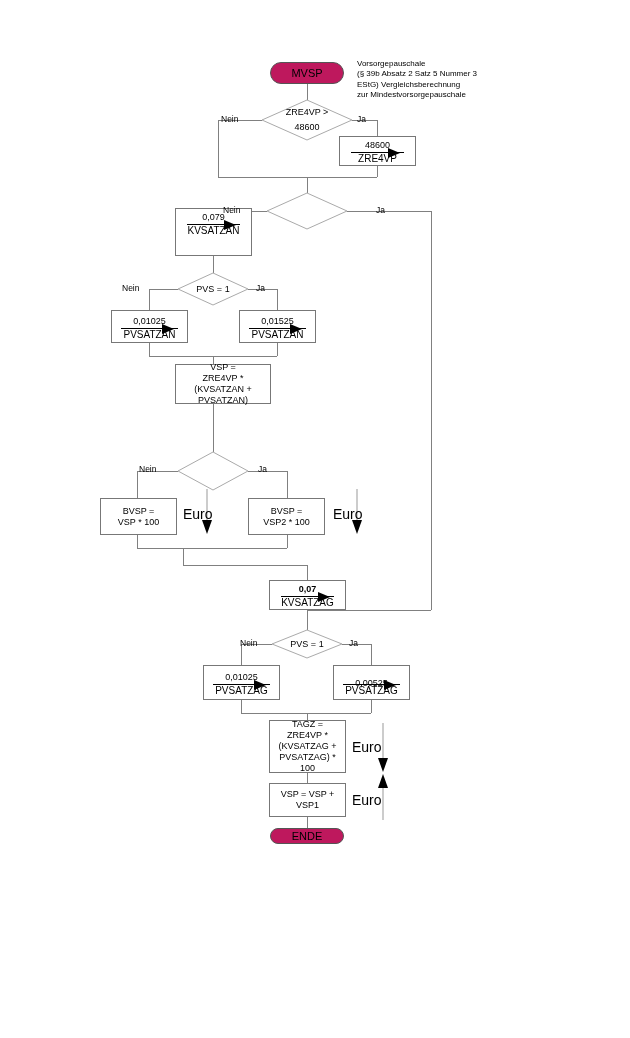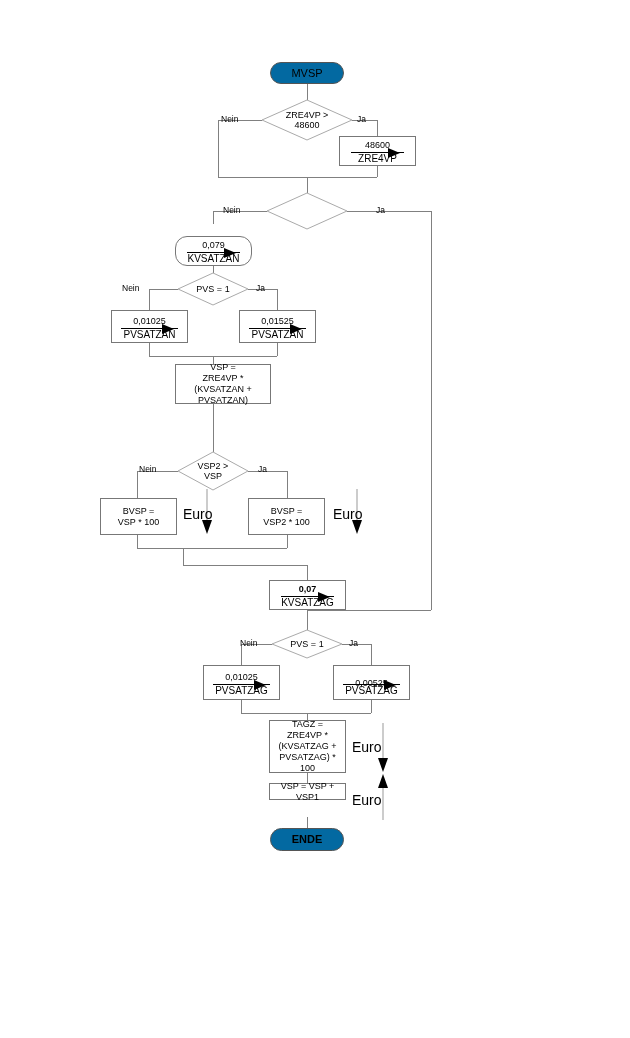--- a/index.html
+++ b/index.html
@@ -37,21 +37,21 @@
     justify-content: center;
     text-align: center;
     font-size: 9px;
     line-height: 11px;
     color: #000;
     white-space: pre-line;
   }
   .terminator {
     border: 1px solid #555;
     border-radius: 18px;
-    background: #0369a1;
+    background: #be185d;
     font-size: 11px;
   }
   .process {
     border: 1px solid #777;
     background: #fff;
   }
   .assign {
     border: 1px solid #777;
     background: #fff;
     position: absolute;
@@ -87,21 +87,21 @@
     position: absolute;
     font-size: 8px;
     line-height: 10.4px;
     color: #000;
     white-space: pre-line;
     text-align: left;
   }
   .diamond-text {
     position: absolute;
     font-size: 9px;
-    line-height: 10px;
+    line-height: 15px;
     text-align: center;
     white-space: pre-line;
     display: flex;
     align-items: center;
     justify-content: center;
   }
   .euro {
     position: absolute;
     font-size: 14px;
     font-weight: normal;
@@ -217,43 +217,45 @@
       <polygon points="307,193 347,211 307,229 267,211"></polygon>
       <polygon points="213,273 248,289 213,305 178,289"></polygon>
       <polygon points="213,452 248,471 213,490 178,471"></polygon>
       <polygon points="307,630 342,644 307,658 272,644"></polygon>
     </g>
   </svg>
 
   <div class="diamond-text" style="left:262px; top:100px; width:90px; height:40px;">ZRE4VP &gt;
 48600</div>
   <div class="diamond-text" style="left:178px; top:273px; width:70px; height:32px;">PVS = 1</div>
-  <div class="diamond-text" style="left:178px; top:452px; width:70px; height:38px;">VSP2 &gt;
-VSP</div>
   <div class="diamond-text" style="left:272px; top:630px; width:70px; height:28px;">PVS = 1</div>
 
   <div class="node terminator" style="left:270px; top:62px; width:74px; height:22px;">
     <span>MVSP</span>
   </div>
 
-  <div class="node terminator" style="left:270px; top:828px; width:74px; height:23px;font-weight:bold;">
+  <div class="node terminator" style="left:270px; top:828px; width:74px; height:16px;">
     <span>ENDE</span>
   </div>
 
+  <div class="headnote" style="left:357px; top:59px; width:260px;">Vorsorgepauschale
+(§ 39b Absatz 2 Satz 5 Nummer 3
+EStG) Vergleichsberechnung
+zur Mindestvorsorgepauschale</div>
 
   <div class="assign" style="left:339px; top:136px; width:77px; height:30px;">
     <div class="num" style="top:3px;">48600</div>
     <div class="bar" style="left:11px; right:11px; top:15px;"></div>
     <div class="den" style="top:17px;">ZRE4VP</div>
     <svg style="position:absolute; left:48px; top:10px; width:14px; height:12px;">
         <path d="M0,1 L12,6 L0,11 z" fill="#000"></path>
       </svg>
   </div>
 
-  <div class="assign" style="left:175px; top:236px; width:77px; height:30px;border-radius:12px;">
+  <div class="assign" style="left:175px; top:208px; width:77px; height:48px;">
     <div class="num" style="top:3px;">0,079</div>
     <div class="bar" style="left:11px; right:11px; top:15px;"></div>
     <div class="den" style="top:17px;">KVSATZAN</div>
     <svg style="position:absolute; left:48px; top:10px; width:14px; height:12px;">
         <path d="M0,1 L12,6 L0,11 z" fill="#000"></path>
       </svg>
   </div>
 
   <div class="assign" style="left:111px; top:310px; width:77px; height:33px;">
     <div class="num" style="top:5px;">0,01025</div>
@@ -318,21 +320,21 @@
   </div>
 
   <div class="node process" style="left:269px; top:720px; width:77px; height:53px;">
     <span>TAGZ =
 ZRE4VP *
 (KVSATZAG +
 PVSATZAG) *
 100</span>
   </div>
 
-  <div class="node process" style="left:269px; top:783px; width:77px; height:17px;">
+  <div class="node process" style="left:269px; top:783px; width:77px; height:34px;">
     <span>VSP = VSP +
 VSP1</span>
   </div>
 
   <div class="label" style="left:221px; top:114px;">Nein</div>
   <div class="label" style="left:357px; top:114px;">Ja</div>
 
   <div class="label" style="left:223px; top:205px;">Nein</div>
   <div class="label" style="left:376px; top:205px;">Ja</div>
 

